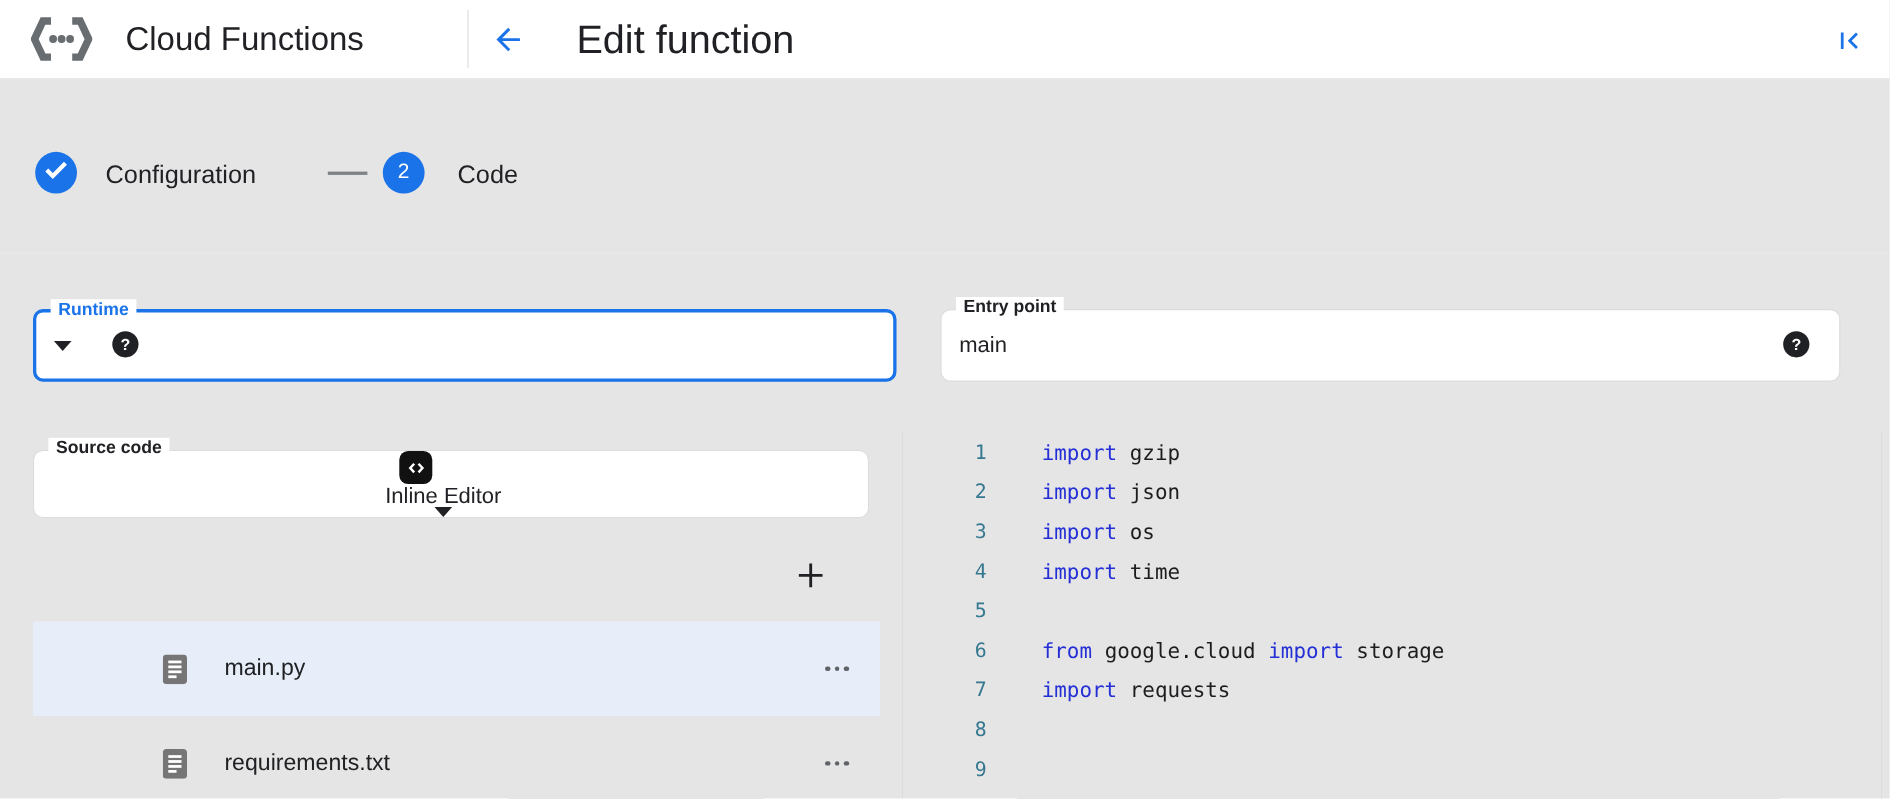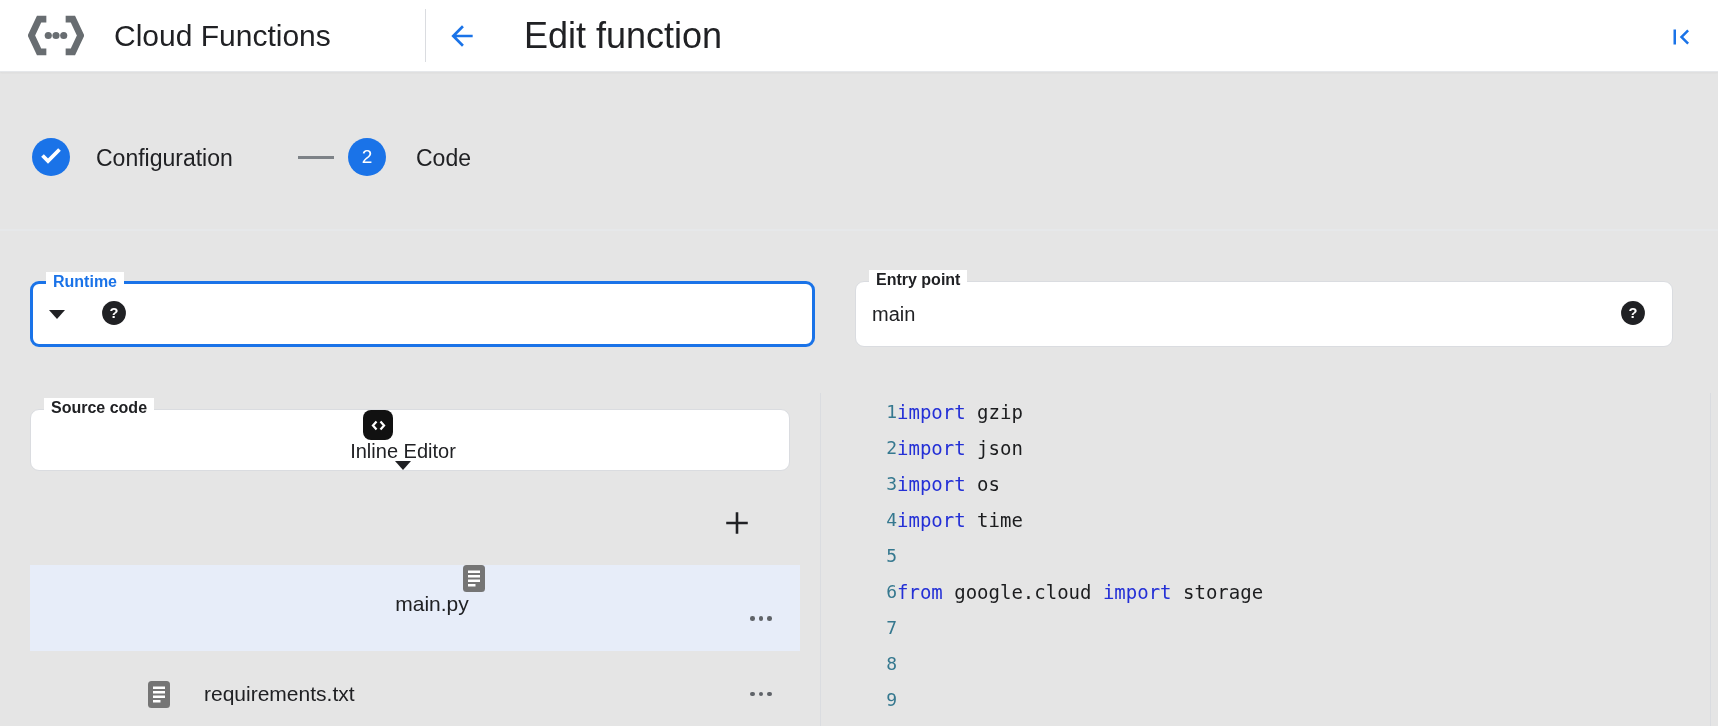--- a/index.html
+++ b/index.html
@@ -42,33 +42,33 @@
   .source-field .flabel{color:var(--text-primary);}
   .fvalue{flex:1;font-size:20px;color:var(--text-primary);white-space:nowrap;overflow:hidden;}
   .entry-input{flex:1;border:none;outline:none;background:transparent;font-family:inherit;font-size:20px;color:var(--text-primary);padding:0;}
   .caret{width:0;height:0;border-left:8px solid transparent;border-right:8px solid transparent;border-top:9px solid #202124;}
   .help{width:26px;height:26px;margin-left:36px;display:flex;align-items:center;justify-content:center;border:none;background:transparent;padding:0;cursor:pointer;}
   .code-chip{width:30px;height:30px;border-radius:8px;background:#111;display:flex;align-items:center;justify-content:center;margin-right:50px;flex:none;}
   
   .add-btn{position:absolute;left:710px;top:500px;width:54px;height:48px;display:flex;align-items:center;justify-content:center;border:none;background:transparent;padding:0;cursor:pointer;}
   .file-list{position:absolute;left:30px;top:565px;width:770px;}
   .file-row{display:flex;align-items:center;height:86px;cursor:pointer;}
-  .file-row.selected{background:var(--selected-row);flex-direction:column;}
+  .file-row.selected{background:var(--selected-row);}
   .file-icon{margin-left:118px;width:22px;height:27px;flex:none;display:flex;}
   .file-name{margin-left:34px;font-size:21px;color:var(--text-primary);white-space:nowrap;}
   .more{margin-left:auto;margin-right:28px;display:flex;gap:4px;align-items:center;cursor:pointer;}
   .more i{width:4.6px;height:4.6px;border-radius:50%;background:var(--text-secondary);display:block;}
   
   .editor-divider{position:absolute;left:820px;top:393px;bottom:0;width:1px;background:var(--border);}
   .editor-right-border{position:absolute;left:1710px;top:393px;bottom:0;width:1px;background:var(--border);}
   .code-lines{position:absolute;left:821px;top:394px;right:9px;bottom:0;overflow:hidden;
     font-family:"DejaVu Sans Mono",monospace;}
   .code-line{display:flex;height:36px;line-height:36px;}
   .ln{width:76px;text-align:right;font-size:18px;color:var(--line-number);flex:none;}
-  .lc{font-size:19px;white-space:pre;color:#1c1d1f;}
+  .lc{margin-left:50px;font-size:19px;white-space:pre;color:#1c1d1f;}
   .lc .kw{color:var(--keyword);}
   .lc .tx{color:#1c1d1f;}
 </style>
 </head>
 <body>
 
 <div class="page">
 
   <div class="header">
     <span class="logo">
@@ -217,20 +217,21 @@
       <div class="code-line">
         <span class="ln">5</span>
         <span class="lc"></span>
       </div>
       <div class="code-line">
         <span class="ln">6</span>
         <span class="lc"><span class="kw">from</span><span class="tx"> google.cloud </span><span class="kw">import</span><span class="tx"> storage</span></span>
       </div>
       <div class="code-line">
         <span class="ln">7</span>
+        <span class="lc"><span class="kw">import</span><span class="tx"> requests</span></span>
       </div>
       <div class="code-line">
         <span class="ln">8</span>
         <span class="lc"></span>
       </div>
       <div class="code-line">
         <span class="ln">9</span>
         <span class="lc"></span>
       </div>
     </div>

